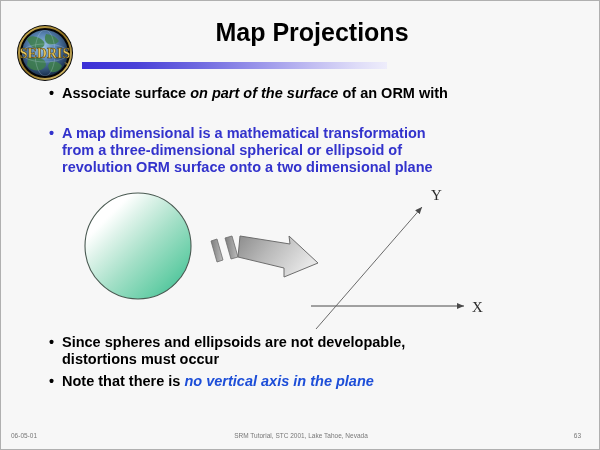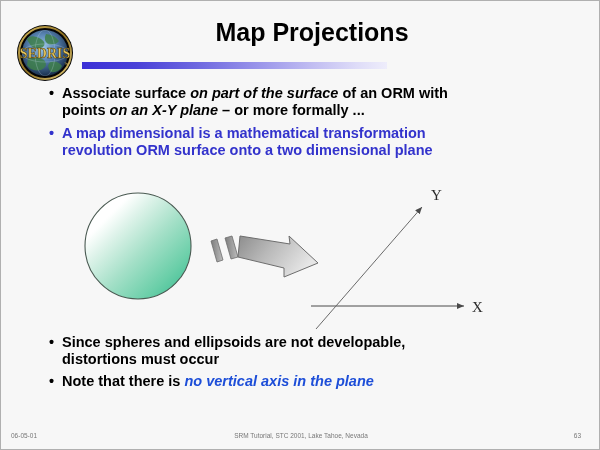--- a/index.html
+++ b/index.html
@@ -160,29 +160,29 @@
   </div>
 
   <div id="title">Map Projections</div>
   <div id="title-rule"></div>
 
   <div id="b1" class="bullet-block">
     <span class="bul-row">
       <span class="bul-dot">•</span>
       <span>Associate surface </span><span class="i">on part of the surface</span><span> of an ORM with</span>
     </span>
-    <span class="bul-row">
-      <span>points </span><span class="i">on an X-Y plane</span><span> – or more formally ...</span>
-    </span>
   </div>
 
   <div id="b2" class="bullet-block">
     <span class="bul-row">
       <span class="bul-dot">•</span>
       <span>A map dimensional is a mathematical transformation</span>
+    </span>
+    <span class="bul-row">
+      <span>from a three-dimensional spherical or ellipsoid of</span>
     </span>
     <span class="bul-row">
       <span>revolution ORM surface onto a two dimensional plane</span>
     </span>
   </div>
 
   <svg id="graphics" viewBox="0 0 600 450">
     <defs>
       <linearGradient id="sphereGrad" x1="0%" y1="0%" x2="100%" y2="100%">
         <stop offset="0%" stop-color="#ffffff"></stop>

